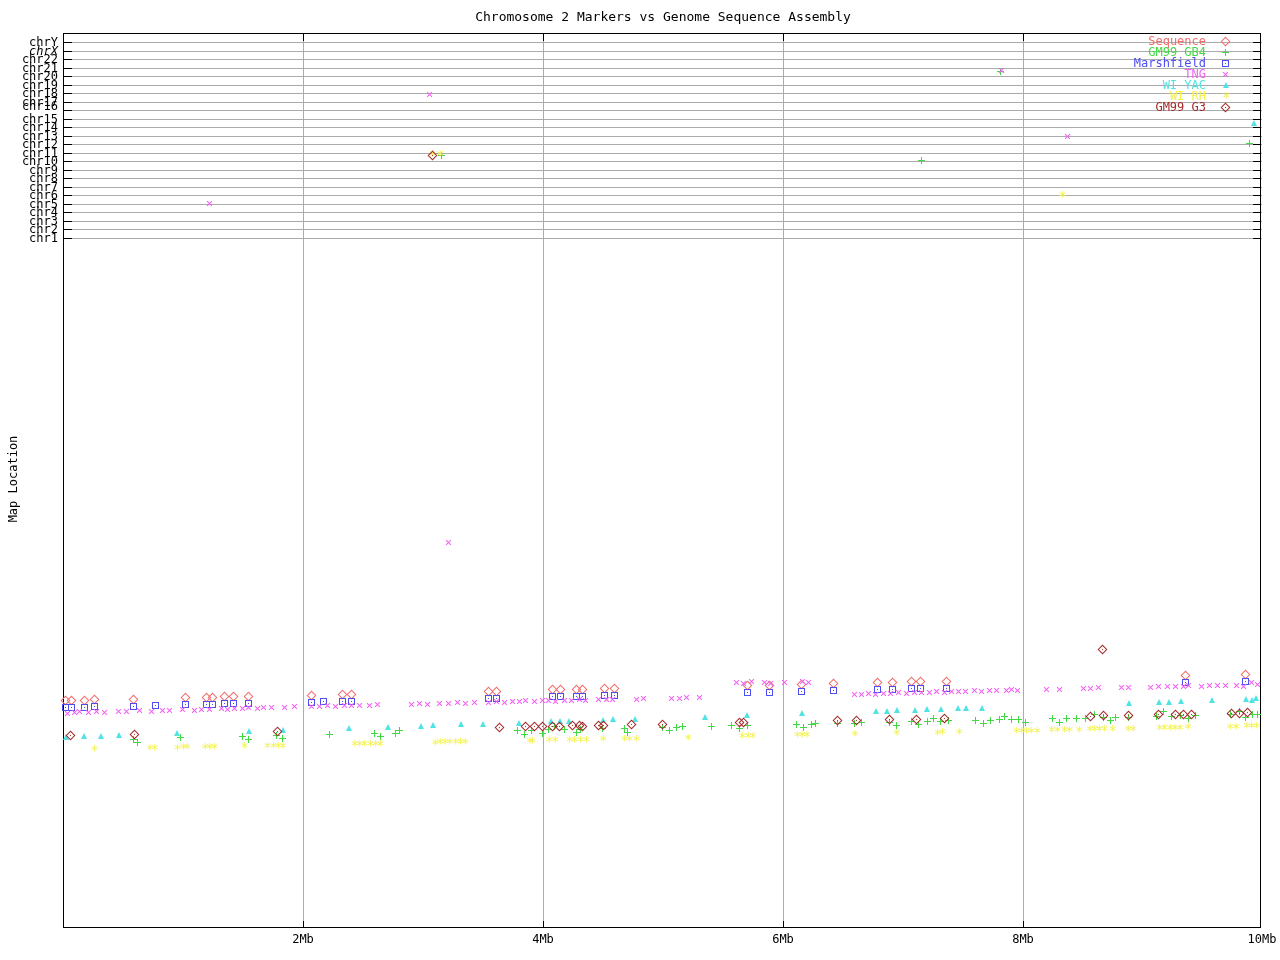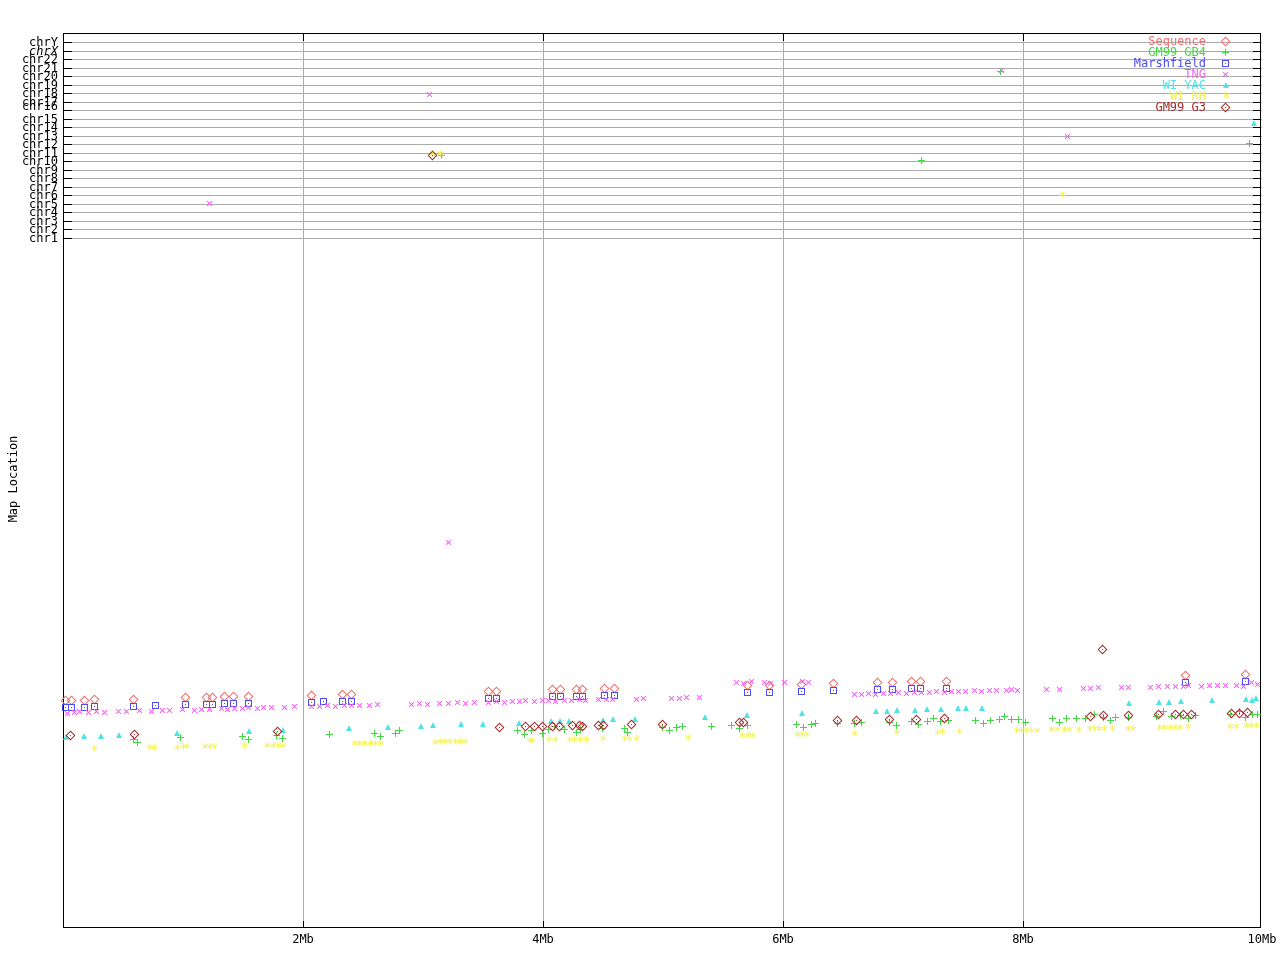--- a/index.html
+++ b/index.html
@@ -27,20 +27,21 @@
   .m-diamond{width:5px;height:5px;border:1px solid currentColor;transform:rotate(45deg);}
   .m-dot::after{content:"";position:absolute;left:2px;top:2px;width:1px;height:1px;background:currentColor;}
   .m-tri{width:0;height:0;border-left:3px solid transparent;border-right:3px solid transparent;
          border-bottom:6px solid currentColor;}
   .m-star{font-size:14px;line-height:14px;font-family:"DejaVu Sans Mono",monospace;}
 </style>
 </head>
 <body>
 
 <div id="canvas">
+  <div id="title" class="t">Chromosome 2 Markers vs Genome Sequence Assembly</div>
   <div id="ytitle" class="t">Map Location</div>
   <div id="grid-layer">
       <div class="gl" style="left: 303px; top: 33px; width: 1px; height: 895px;"></div>
       <div class="gl" style="left: 543px; top: 33px; width: 1px; height: 895px;"></div>
       <div class="gl" style="left: 783px; top: 33px; width: 1px; height: 895px;"></div>
       <div class="gl" style="left: 1023px; top: 33px; width: 1px; height: 895px;"></div>
       <div class="gl" style="left: 63px; top: 42px; width: 1199px; height: 1px;"></div>
       <div class="gl" style="left: 63px; top: 51px; width: 1199px; height: 1px;"></div>
       <div class="gl" style="left: 63px; top: 59px; width: 1199px; height: 1px;"></div>
       <div class="gl" style="left: 63px; top: 68px; width: 1199px; height: 1px;"></div>

